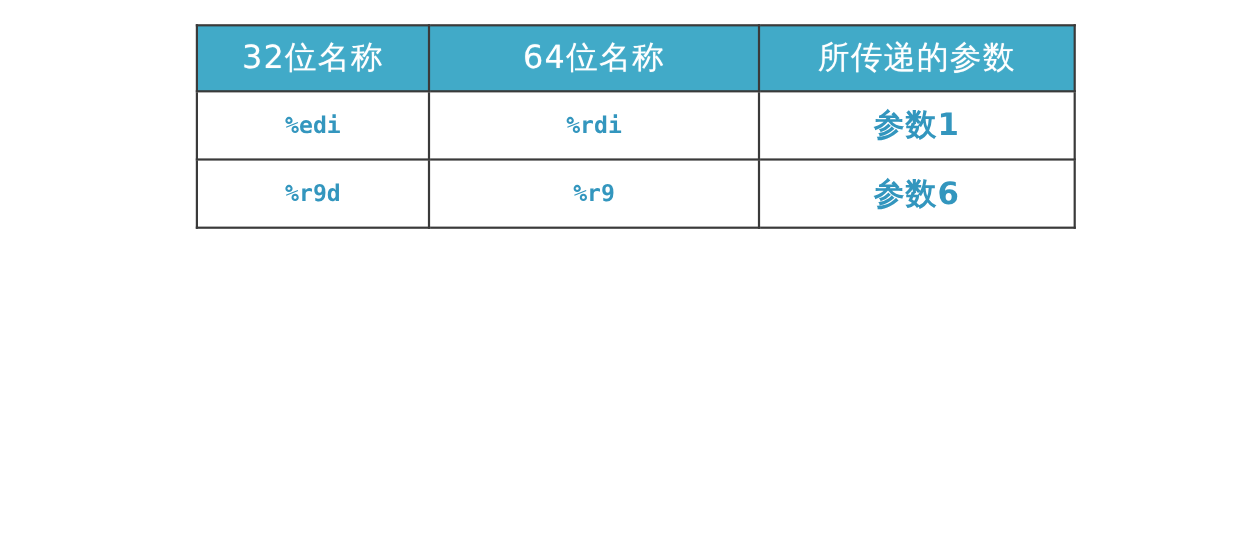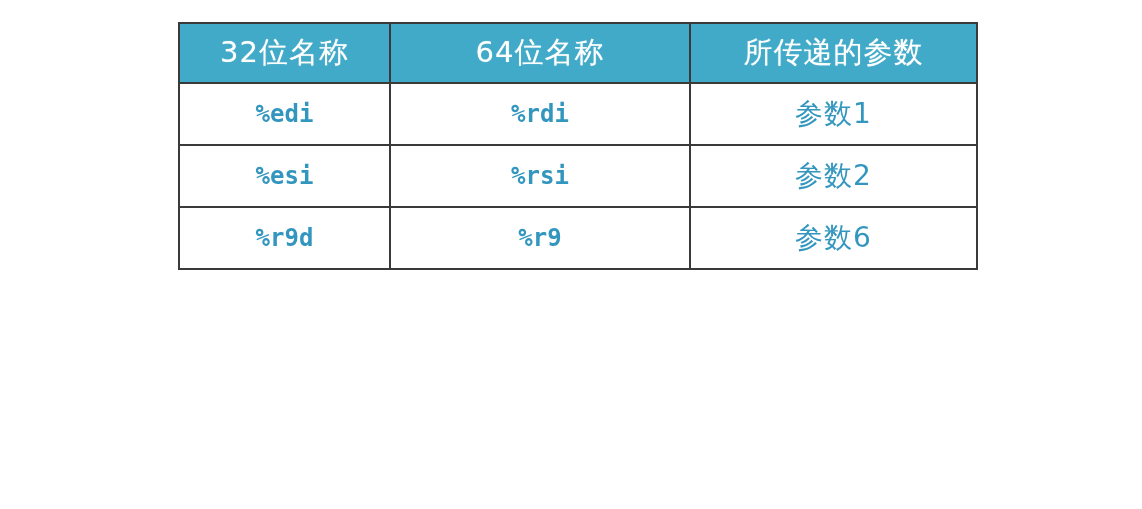--- a/index.html
+++ b/index.html
@@ -64,28 +64,28 @@
     background: #ffffff;
     color: #3396be;
     font-size: 29px;
     font-weight: 700;
     letter-spacing: 0.5px;
     font-family: "DejaVu Sans", "Liberation Sans", sans-serif;
   }
 
   .reg-table tbody td.mono {
     font-family: "DejaVu Sans Mono", "Liberation Mono", monospace;
-    font-size: 24px;
+    font-size: 21px;
     font-weight: 700;
     letter-spacing: 0px;
   }
 
   .reg-table tbody td.args {
     font-size: 28px;
-    font-weight: 400;
+    font-weight: 700;
     letter-spacing: 1px;
   }
 </style>
 </head>
 <body>
 
 <div id="canvas">
 
   <table class="reg-table">
     <colgroup>
@@ -103,25 +103,20 @@
     </thead>
 
     <tbody>
 
       <tr>
         <td class="mono">%edi</td>
         <td class="mono">%rdi</td>
         <td class="args">参数1</td>
       </tr>
 
-      <tr>
-        <td class="mono">%esi</td>
-        <td class="mono">%rsi</td>
-        <td class="args">参数2</td>
-      </tr>
 
 
 
 
       <tr>
         <td class="mono">%r9d</td>
         <td class="mono">%r9</td>
         <td class="args">参数6</td>
       </tr>
 

